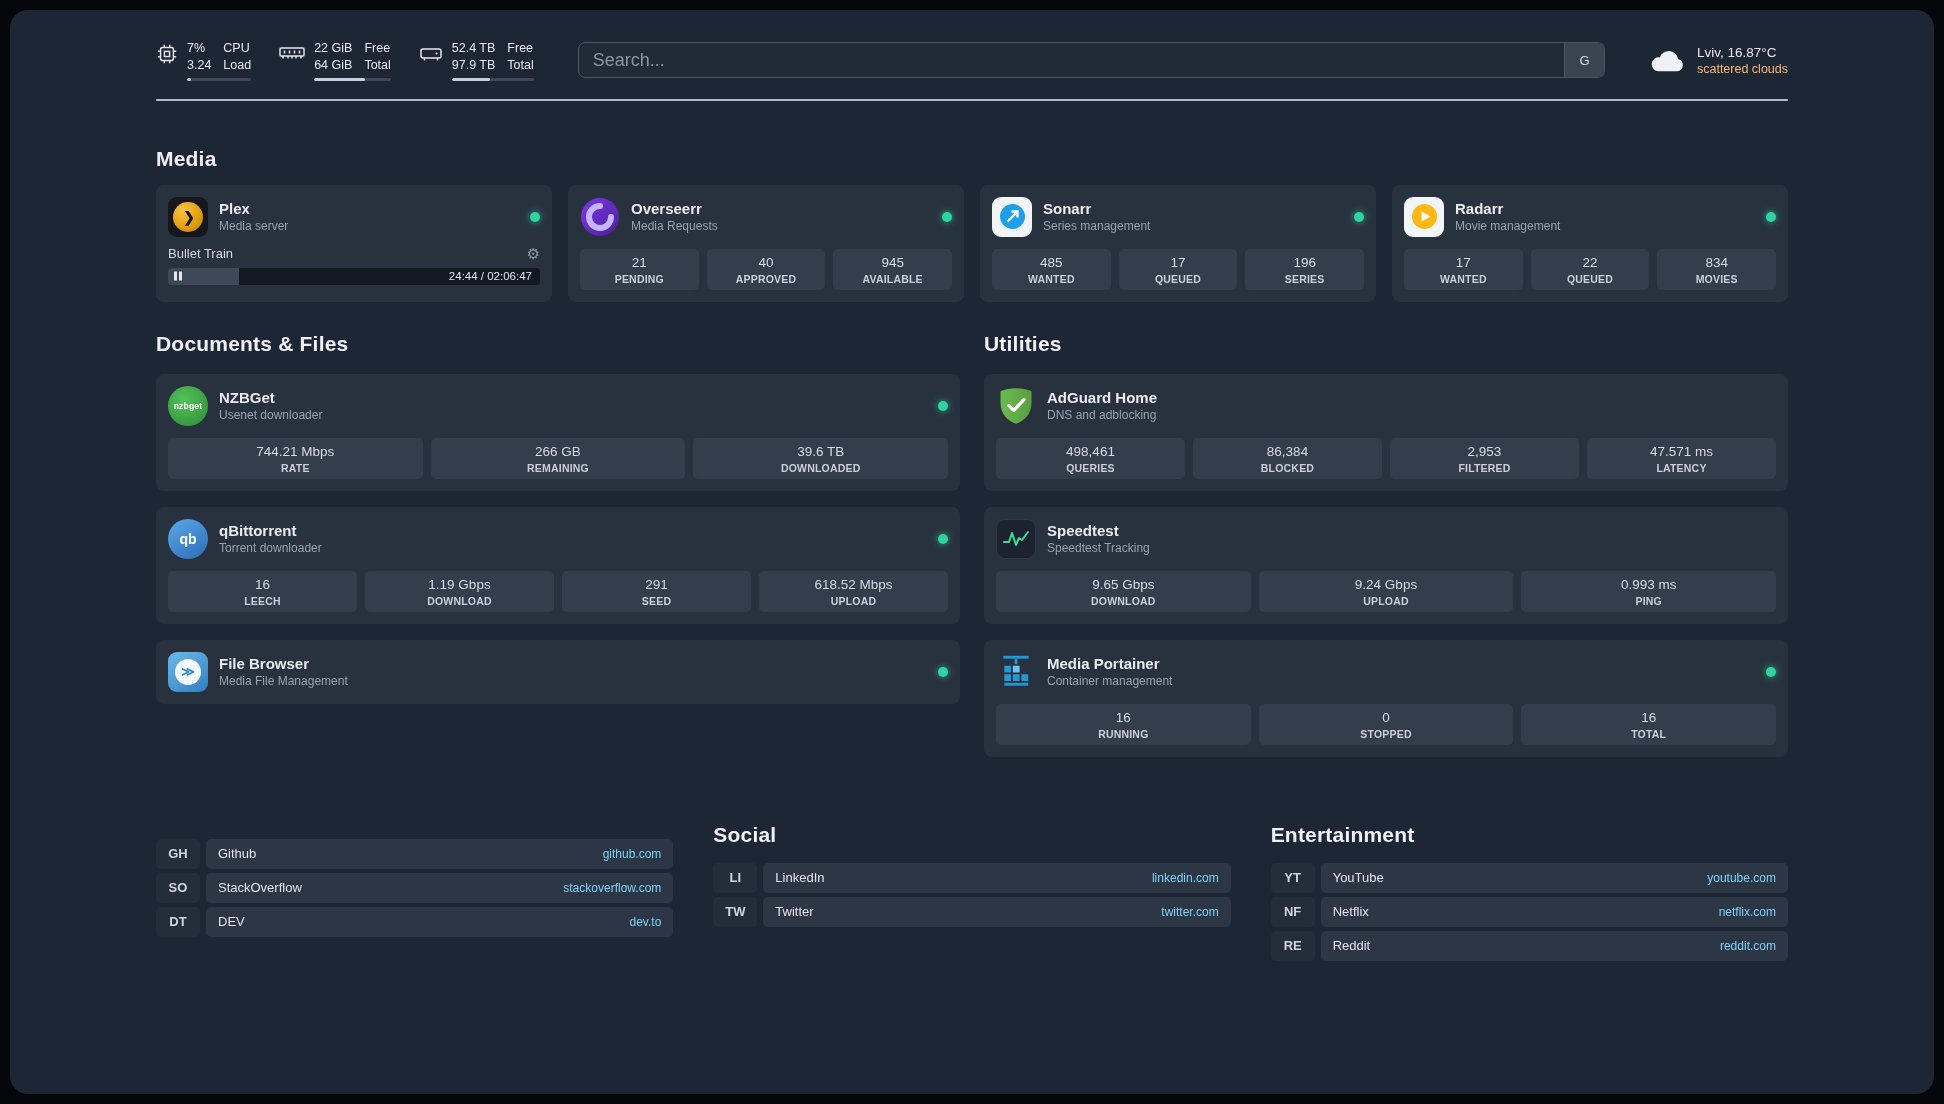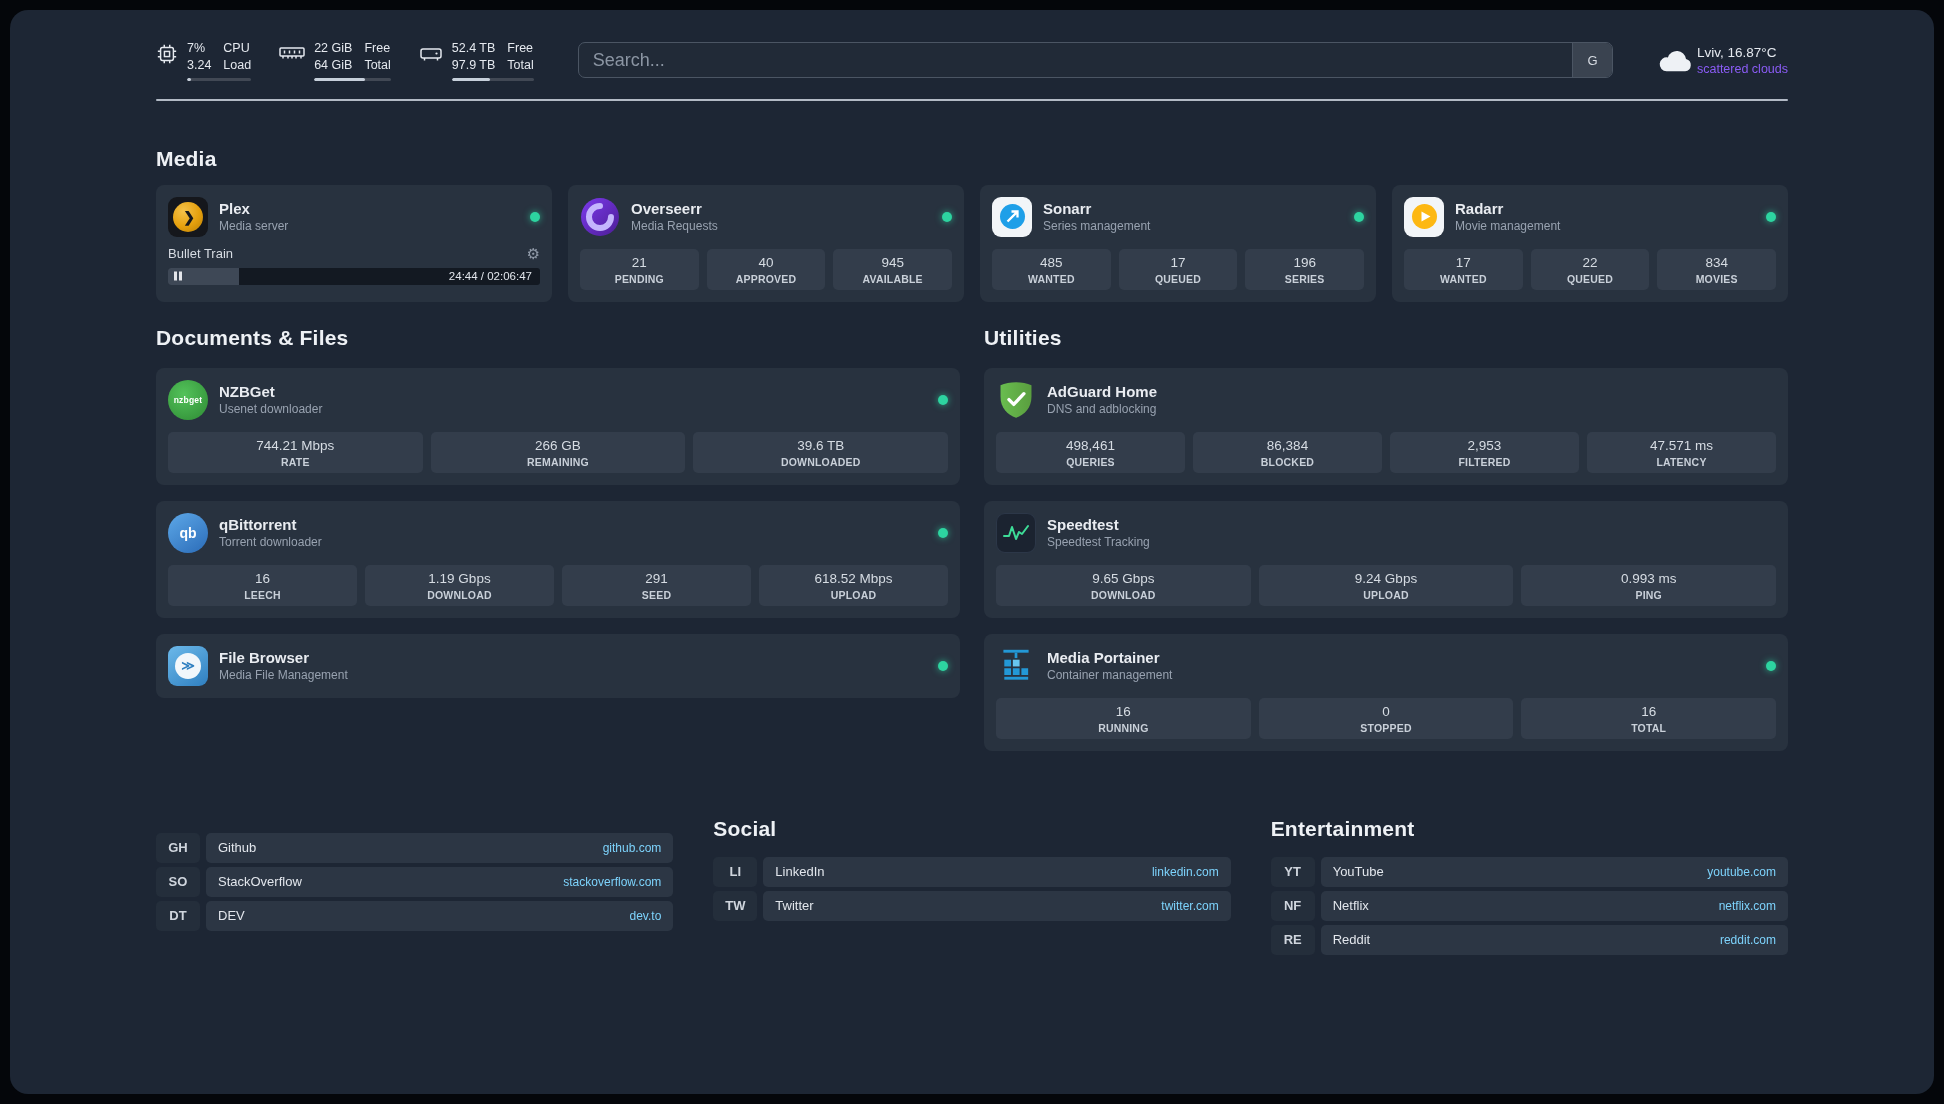--- a/index.html
+++ b/index.html
@@ -38,23 +38,23 @@
     flex: 1; background: transparent; border: none; outline: none;
     color: #e5e7eb; font-size: 18px; padding: 0 14px;
     font-family: "Liberation Sans", sans-serif;
   }
   .search input::placeholder { color: #8b95a3; }
   .g-btn {
     width: 40px; display: flex; align-items: center; justify-content: center;
     background: #3a услов4350; background: #3a4350; color: #d6dbe2; font-size: 13px;
     border-left: 1px solid #4b5563; cursor: pointer;
   }
-  .weather { display: flex; align-items: center; gap: 4px; }
+  .weather { display: flex; align-items: center; gap: 12px; }
   .weather-loc { font-size: 13.5px; color: #e5e9ef; }
-  .weather-cond { font-size: 12.5px; color: #8b5cf6; margin-top: 2px; }
+  .weather-cond { font-size: 12.5px; color: #fdba74; margin-top: 2px; }
 
   .top-divider { height: 2px; background: #ccd5df; opacity: .85; border-radius: 1px; margin-top: 18px; }
 
   
   .section-title { font-size: 21px; font-weight: 700; color: #eef1f5; letter-spacing: .2px; }
   .media-title { margin-top: 46px; margin-bottom: 14px; }
   .media-grid { display: grid; grid-template-columns: repeat(4, 1fr); gap: 16px; }
 
   .card { background: #28323f; border-radius: 8px; padding: 12px; cursor: pointer; }
   .card-head { display: flex; align-items: center; gap: 11px; }
@@ -78,21 +78,21 @@
   .np-row { display: flex; align-items: center; margin-top: 9px; }
   .np-title { font-size: 13px; color: #d7dce3; flex: 1; }
   .gear { color: #8f99a7; font-size: 15px; cursor: pointer; line-height: 1; }
   .player { position: relative; height: 17px; background: #131922; border-radius: 3px; margin-top: 7px; overflow: hidden; }
   .player-fill { position: absolute; left: 0; top: 0; bottom: 0; background: #3e4856; }
   .pause { position: absolute; left: 6px; top: 50%; transform: translateY(-50%); display: flex; gap: 2px; cursor: pointer; }
   .pause i { width: 3px; height: 9px; background: #e5e7eb; display: block; }
   .time { position: absolute; right: 8px; top: 50%; transform: translateY(-50%); font-size: 11.5px; color: #e2e6ec; }
 
   
-  .mid-grid { display: grid; grid-template-columns: 1fr 1fr; gap: 24px; margin-top: 24px; }
+  .mid-grid { display: grid; grid-template-columns: 1fr 1fr; gap: 24px; margin-top: 30px; }
   .mid-col { display: flex; flex-direction: column; gap: 16px; }
   .mid-col .section-title { margin-bottom: 2px; }
 
   
   .bm-grid { display: grid; grid-template-columns: repeat(3, 1fr); gap: 40px; margin-top: 66px; padding-bottom: 40px; }
   .bm-list { display: flex; flex-direction: column; gap: 4px; margin-top: 16px; }
   .bm { display: flex; gap: 6px; height: 30px; cursor: pointer; }
   .bm-abbr {
     width: 44px; background: #242e3b; border-radius: 5px;
     display: flex; align-items: center; justify-content: center;

